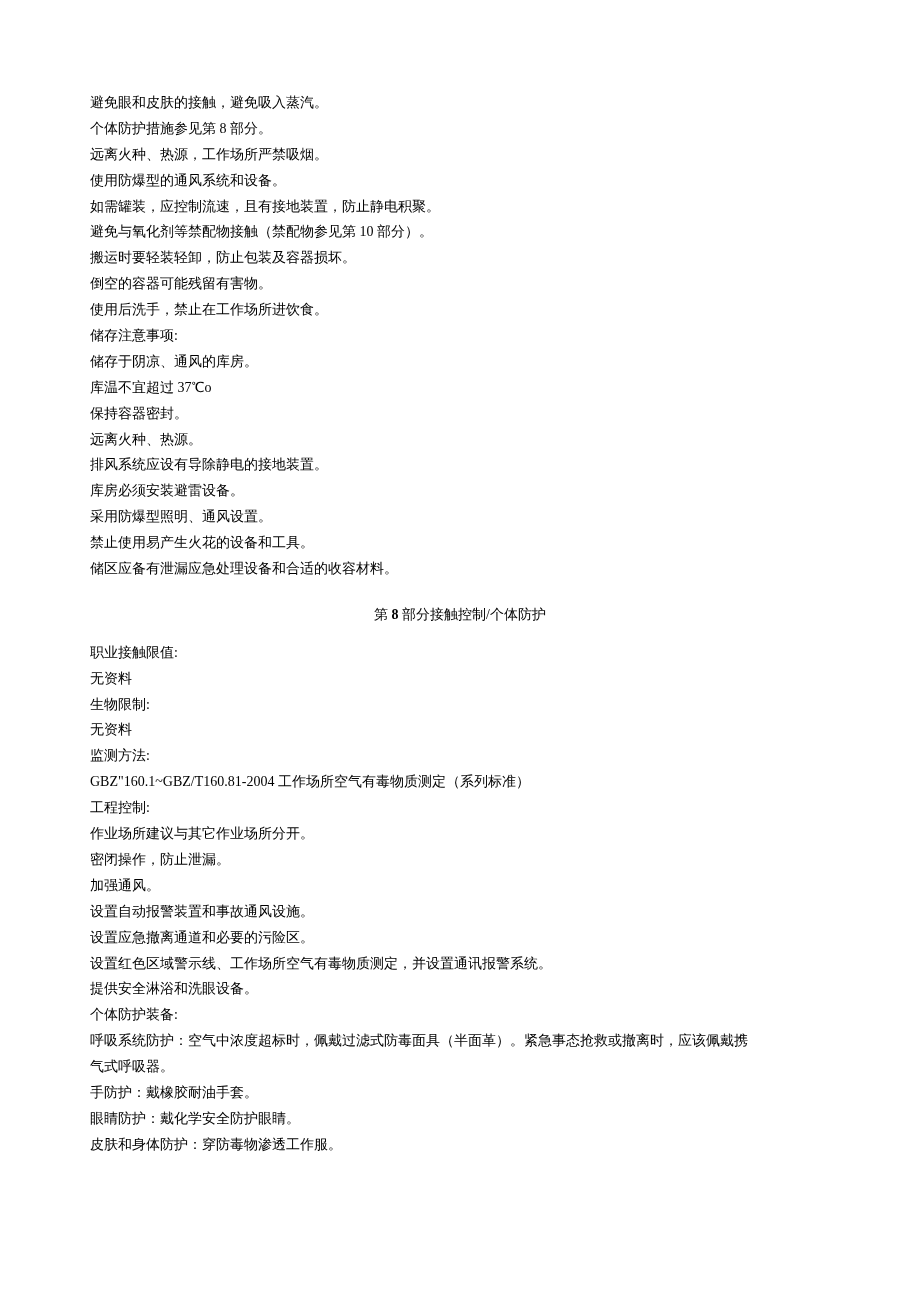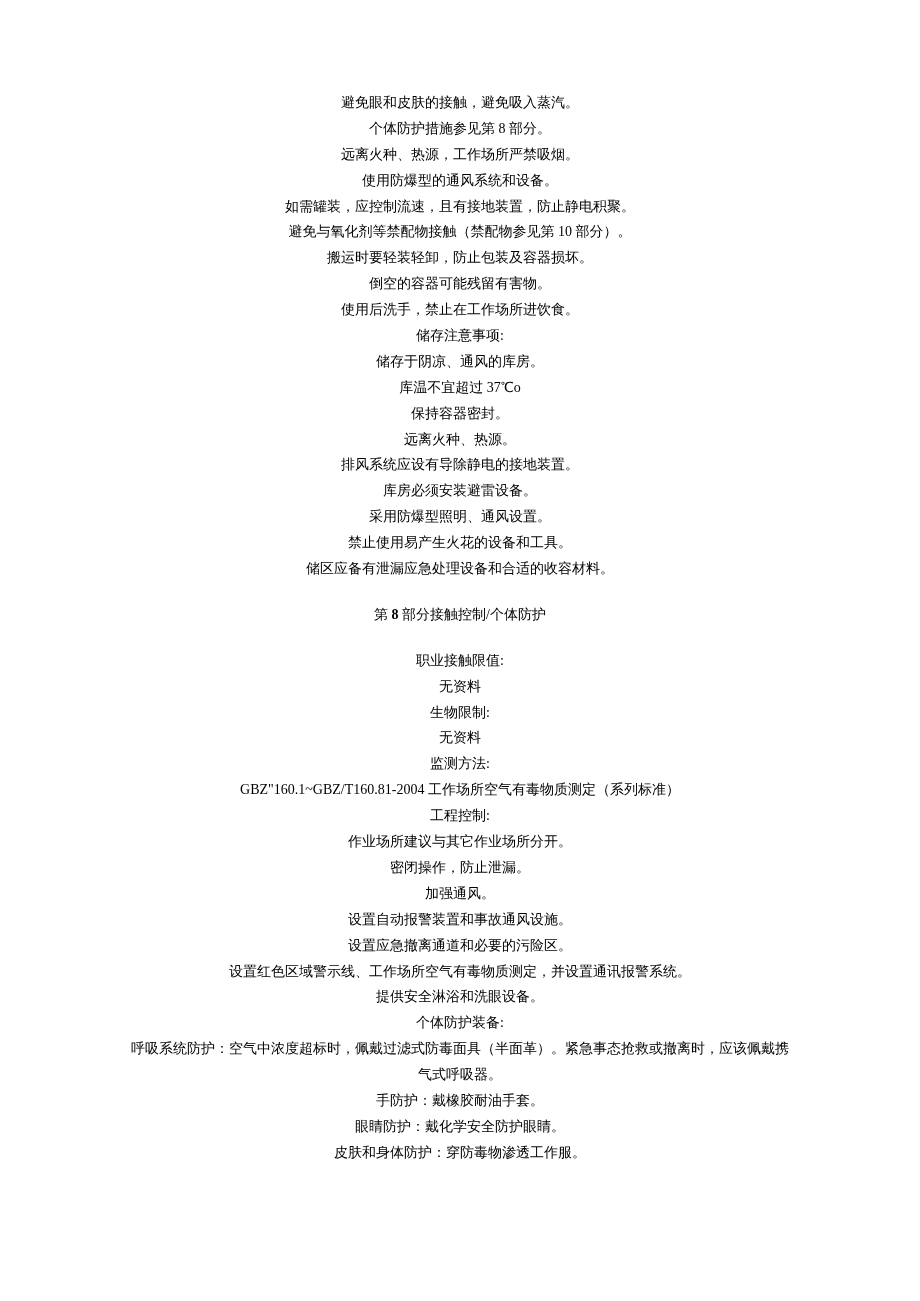--- a/index.html
+++ b/index.html
@@ -8,27 +8,26 @@
     font-family: "SimSun", "宋体", serif;
     font-size: 14px;
     line-height: 1.85;
     color: #000;
     background: #fff;
     width: 920px;
     box-sizing: border-box;
   }
   .line {
     display: block;
-    text-align: center;
   }
   .section-heading {
     display: block;
     text-align: center;
     margin-top: 20px;
-    margin-bottom: 20px;
+    margin-bottom: 12px;
   }
   .section-heading .num {
     font-family: "Times New Roman", serif;
     font-weight: bold;
   }
   .block { margin-bottom: 0; }
 </style>
 </head>
 <body>
 

